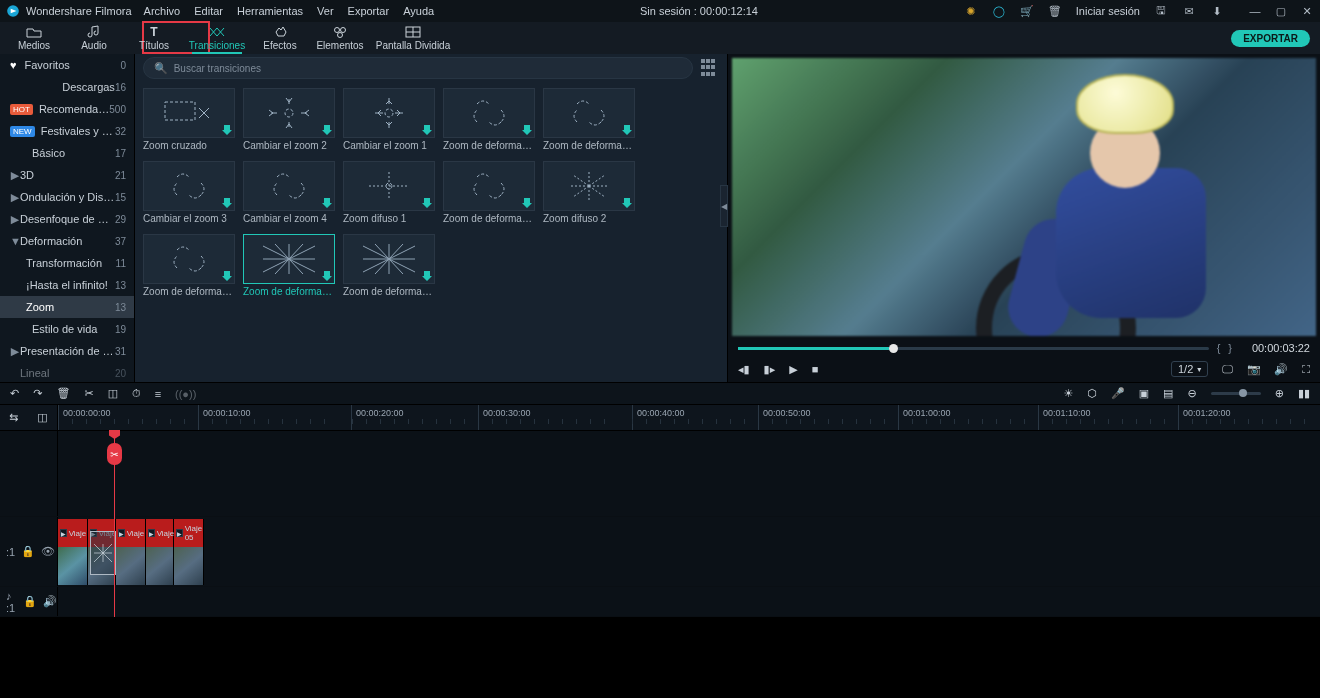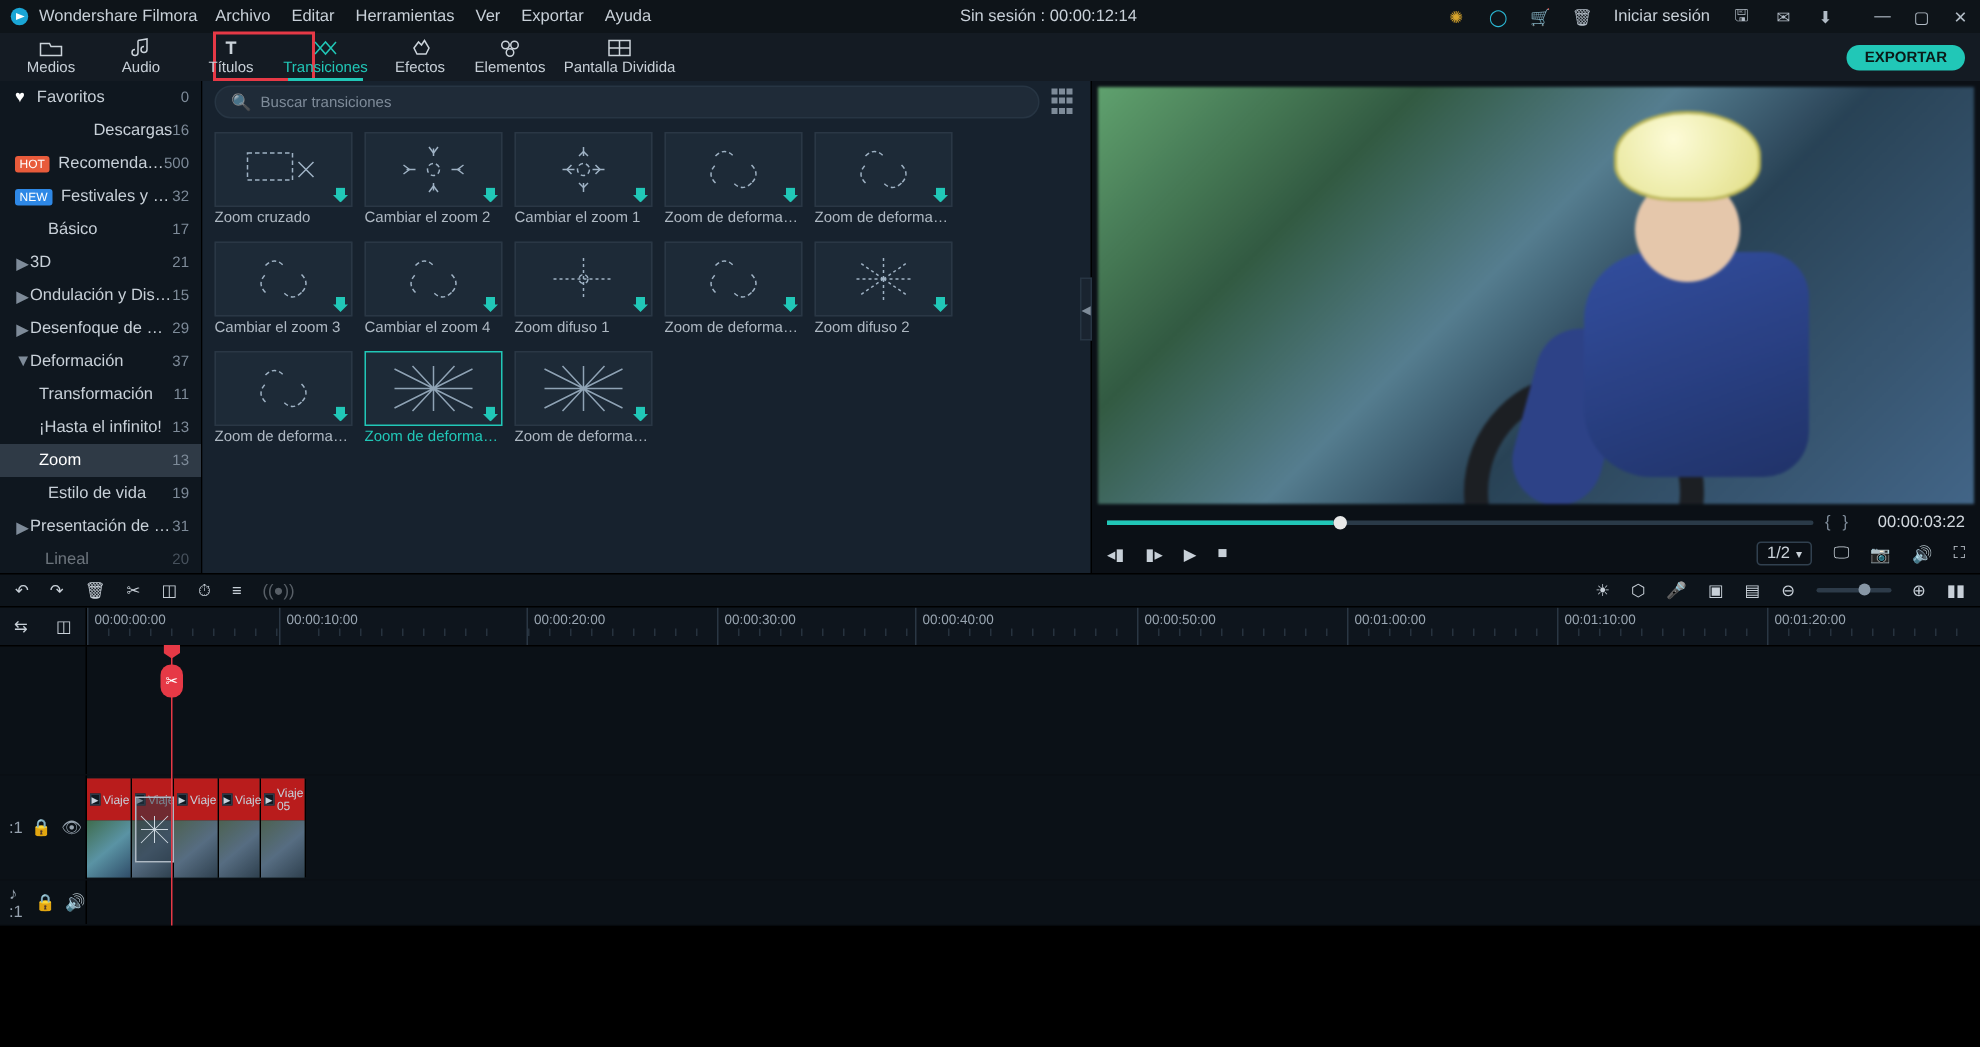--- a/index.html
+++ b/index.html
@@ -289,21 +289,21 @@
       <div class="srow" style="padding-left: 22px;">
         <span class="chev"></span>
         <span style="white-space:nowrap;overflow:hidden;text-overflow:ellipsis;flex:1">Estilo de vida</span>
         <span class="cnt">19</span>
       </div>
       <div class="srow">
         <span class="chev">▶</span>
         <span style="white-space:nowrap;overflow:hidden;text-overflow:ellipsis;flex:1">Presentación de Diapositivas</span>
         <span class="cnt">31</span>
       </div>
-      <div class="srow" style="opacity: 0.5; margin-left: 10px;">
+      <div class="srow" style="opacity: 0.5;">
         <span class="chev"></span>
         <span style="white-space:nowrap;overflow:hidden;text-overflow:ellipsis;flex:1">Lineal</span>
         <span class="cnt">20</span>
       </div>
     </div>
 
   <div class="content">
     <div class="search-row">
       <div class="search">
         <span class="search-icn">🔍</span>
@@ -537,21 +537,21 @@
         </div>
         <div class="minor" style="left: 14px;"></div>
         <div class="minor" style="left: 28px;"></div>
         <div class="minor" style="left: 42px;"></div>
         <div class="minor" style="left: 56px;"></div>
         <div class="minor" style="left: 70px;"></div>
         <div class="minor" style="left: 84px;"></div>
         <div class="minor" style="left: 98px;"></div>
         <div class="minor" style="left: 112px;"></div>
         <div class="minor" style="left: 126px;"></div>
-        <div class="major" style="left: 128px;">
+        <div class="major" style="left: 140px;">
           <span>00:00:10:00</span>
         </div>
         <div class="minor" style="left: 154px;"></div>
         <div class="minor" style="left: 168px;"></div>
         <div class="minor" style="left: 182px;"></div>
         <div class="minor" style="left: 196px;"></div>
         <div class="minor" style="left: 210px;"></div>
         <div class="minor" style="left: 224px;"></div>
         <div class="minor" style="left: 238px;"></div>
         <div class="minor" style="left: 252px;"></div>
@@ -573,21 +573,21 @@
         </div>
         <div class="minor" style="left: 434px;"></div>
         <div class="minor" style="left: 448px;"></div>
         <div class="minor" style="left: 462px;"></div>
         <div class="minor" style="left: 476px;"></div>
         <div class="minor" style="left: 490px;"></div>
         <div class="minor" style="left: 504px;"></div>
         <div class="minor" style="left: 518px;"></div>
         <div class="minor" style="left: 532px;"></div>
         <div class="minor" style="left: 546px;"></div>
-        <div class="major" style="left: 552px;">
+        <div class="major" style="left: 574px;">
           <span>00:00:40:00</span>
         </div>
         <div class="minor" style="left: 574px;"></div>
         <div class="minor" style="left: 588px;"></div>
         <div class="minor" style="left: 602px;"></div>
         <div class="minor" style="left: 616px;"></div>
         <div class="minor" style="left: 630px;"></div>
         <div class="minor" style="left: 644px;"></div>
         <div class="minor" style="left: 658px;"></div>
         <div class="minor" style="left: 672px;"></div>

